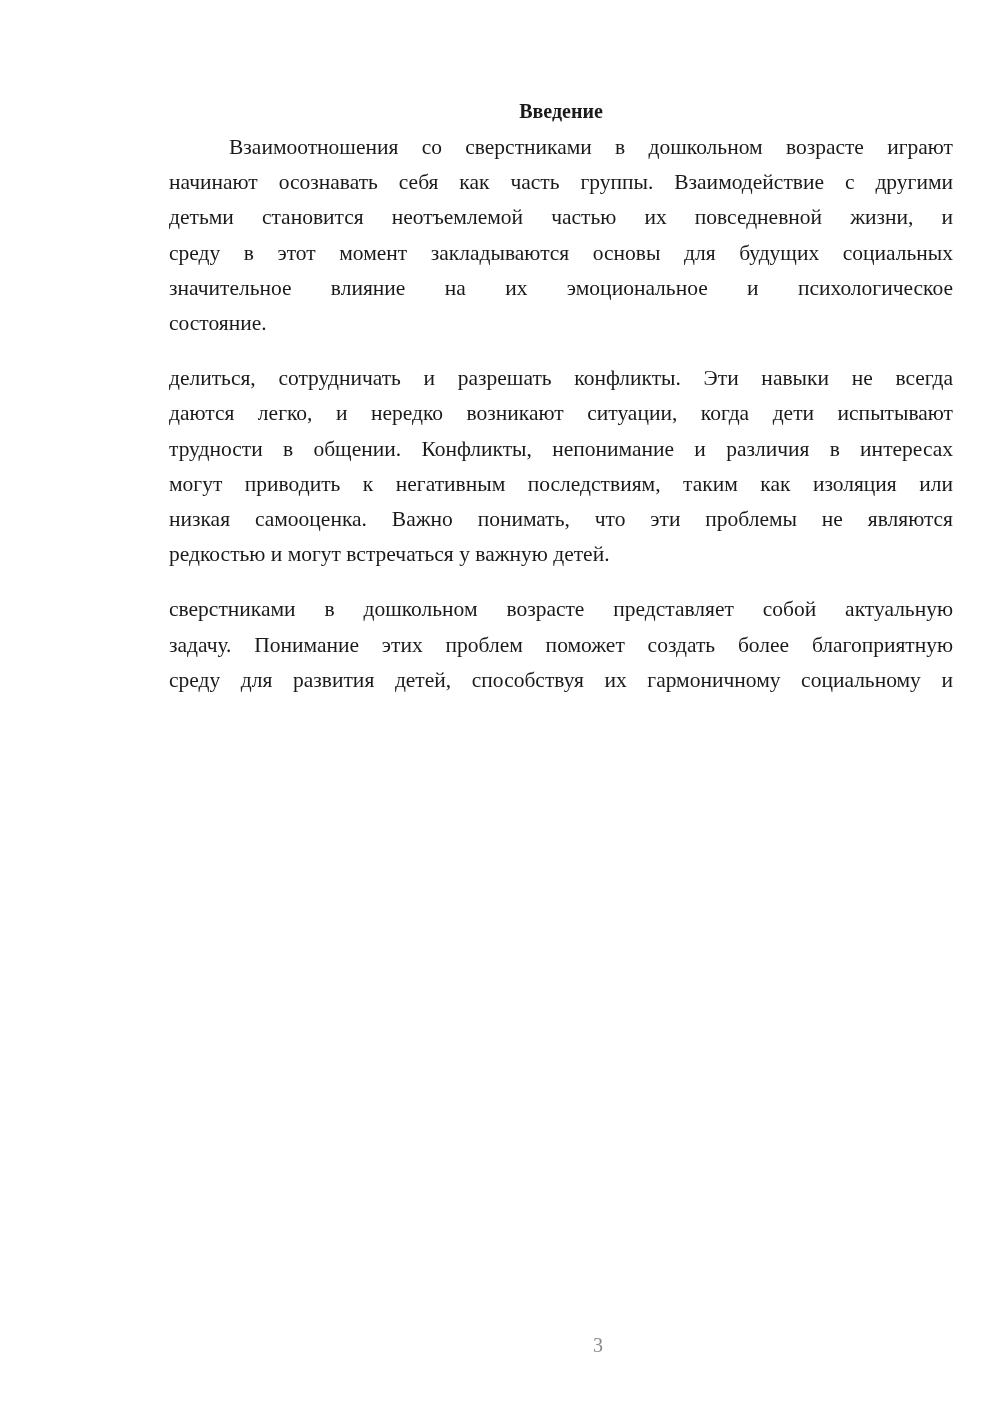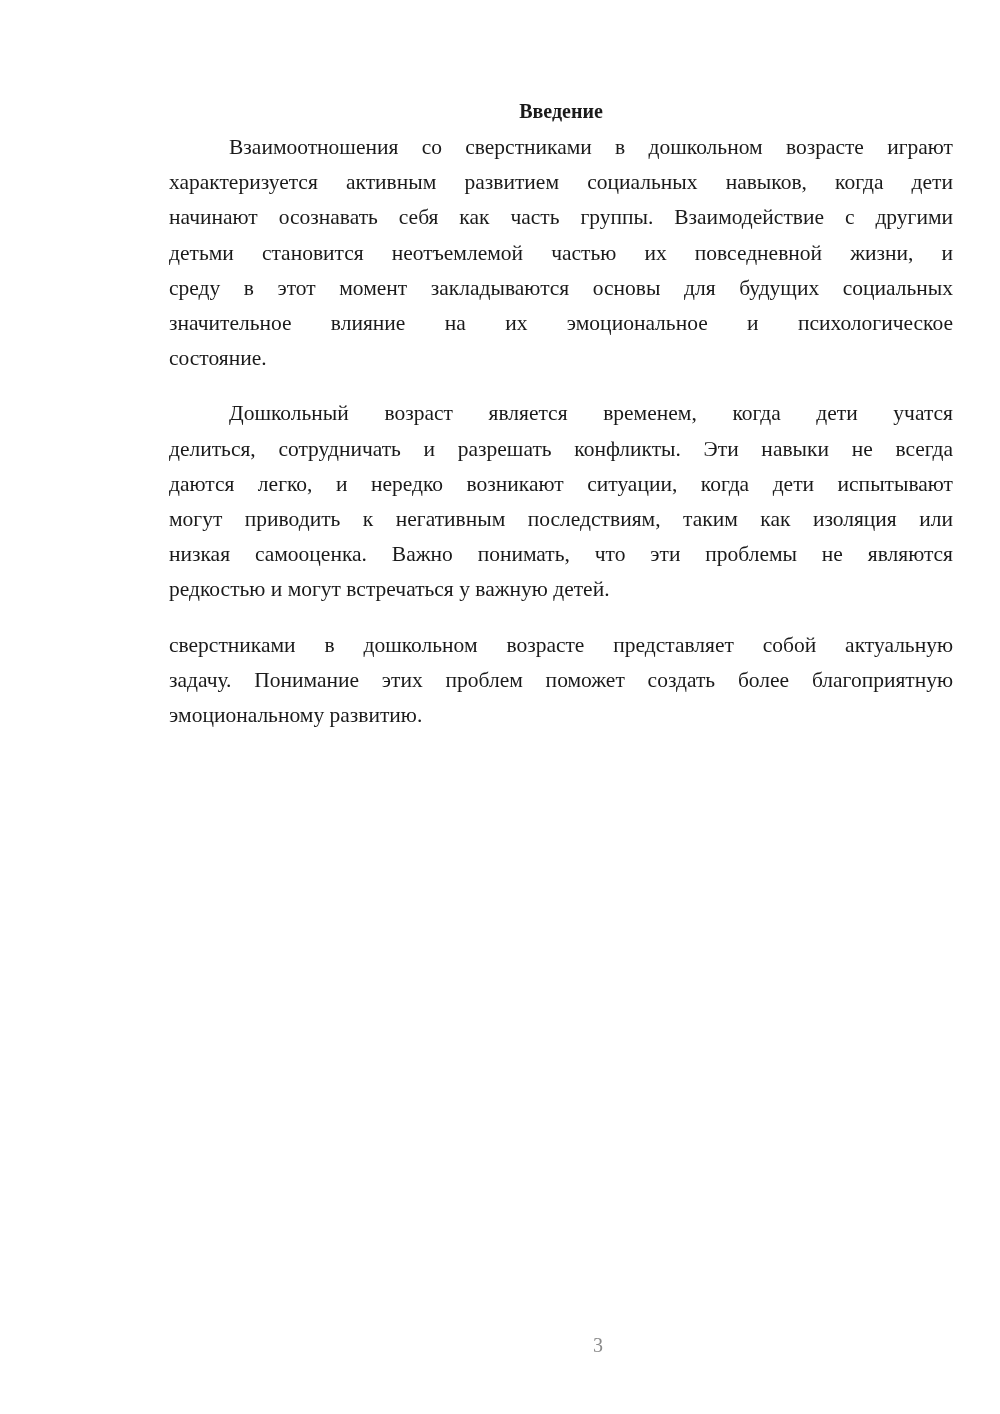--- a/index.html
+++ b/index.html
@@ -72,38 +72,37 @@
   </style>
 </head>
 <body>
 
 <div class="page">
   <div class="content">
     <h1 class="title">Введение</h1>
 
     <p class="para" style="text-indent:0;">
       <span class="line first">Взаимоотношения со сверстниками в дошкольном возрасте играют</span>
-      <span class="line">характеризуется активным развитием социальных навыков, когда дети</span>
       <span class="line">начинают осознавать себя как часть группы. Взаимодействие с другими</span>
       <span class="line">детьми становится неотъемлемой частью их повседневной жизни, и</span>
       <span class="line">среду в этот момент закладываются основы для будущих социальных</span>
       <span class="line">значительное влияние на их эмоциональное и психологическое</span>
       <span class="line last">состояние.</span>
     </p>
 
     <p class="para" style="text-indent:0;">
-      <span class="line first">Дошкольный возраст является временем, когда дети учатся</span>
       <span class="line">делиться, сотрудничать и разрешать конфликты. Эти навыки не всегда</span>
       <span class="line">даются легко, и нередко возникают ситуации, когда дети испытывают</span>
+      <span class="line">трудности в общении. Конфликты, непонимание и различия в интересах</span>
       <span class="line">могут приводить к негативным последствиям, таким как изоляция или</span>
       <span class="line">низкая самооценка. Важно понимать, что эти проблемы не являются</span>
       <span class="line last">редкостью и могут встречаться у важную детей.</span>
     </p>
 
     <p class="para" style="text-indent:0;">
       <span class="line">сверстниками в дошкольном возрасте представляет собой актуальную</span>
       <span class="line">задачу. Понимание этих проблем поможет создать более благоприятную</span>
-      <span class="line last">эмоциональному развитию.</span>
+      <span class="line">среду для развития детей, способствуя их гармоничному социальному и</span>
     </p>
   </div>
 
   <div class="page-number">3</div>
 </div>
 
 </body></html>

